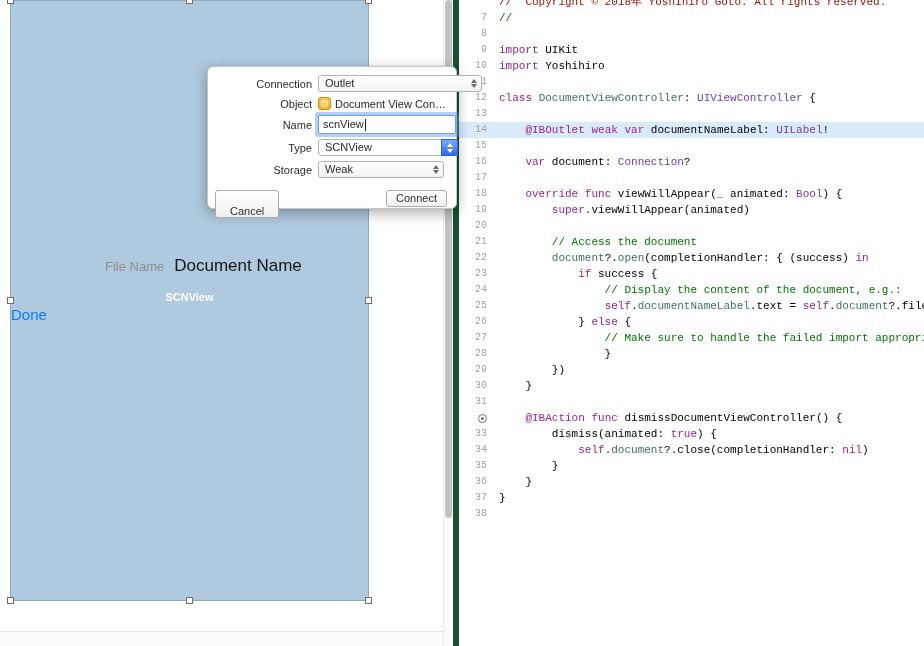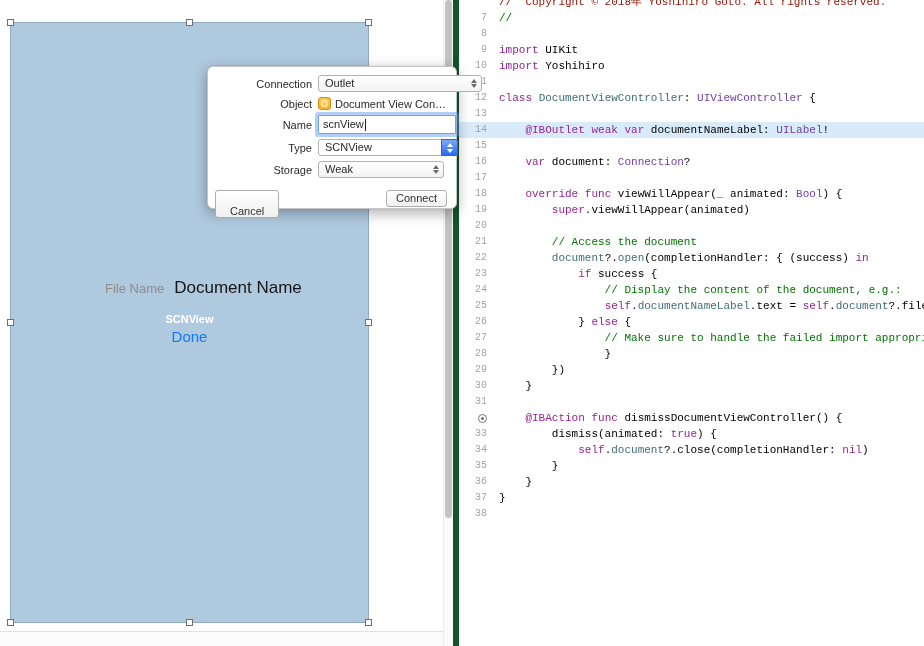--- a/index.html
+++ b/index.html
@@ -4,34 +4,34 @@
 <style>
   html,body{margin:0;padding:0;}
   body{
     width:924px;height:646px;position:relative;overflow:hidden;
     background:#fff;font-family:"Liberation Sans",sans-serif;
     -webkit-font-smoothing:antialiased;
   }
   
   .canvas-pane{position:absolute;left:0;top:0;width:444px;height:646px;background:#fff;}
   .vc-view{
-    position:absolute;left:10px;top:22px;width:357px;height:599px;
+    position:absolute;left:10px;top:0;width:357px;height:599px;
     background:#AFC9DE;border:1px solid #8FA9BF;
   }
   .handle{
     position:absolute;width:7px;height:7px;background:#fff;border:1px solid #6F6F6F;box-sizing:border-box;
   }
   .h-tl{left:-4px;top:-4px}.h-tm{left:175px;top:-4px}.h-tr{right:-4px;top:-4px}
   .h-ml{left:-4px;top:296px}.h-mr{right:-4px;top:296px}
   .h-bl{left:-4px;bottom:-4px}.h-bm{left:175px;bottom:-4px}.h-br{right:-4px;bottom:-4px}
   .name-row{position:absolute;left:94px;top:255px;display:flex;gap:10px;align-items:baseline;white-space:nowrap;}
   .file-name{font-size:13px;color:#8E8E8E;}
   .doc-name{font-size:17px;color:#161616;}
   .scn-label{position:absolute;left:0;top:290px;width:100%;text-align:center;font-size:11px;font-weight:bold;color:#fff;}
-  .done-btn{position:absolute;left:0;top:305px;width:100%;text-align:center;font-size:15px;color:#0B7BFF;cursor:pointer;}
+  .done-btn{position:absolute;left:0;top:305px;width:100%;font-size:15px;color:#0B7BFF;cursor:pointer;}
   .canvas-hscroll{position:absolute;left:0;top:631px;width:444px;height:15px;background:#FBFBFB;border-top:1px solid #E2E2E2;}
   
   .vscroll{position:absolute;left:443px;top:0;width:10px;height:646px;background:#FAFAFA;border-left:1px solid #EDEDED;}
   .vscroll .thumb{position:absolute;left:1px;top:0;width:7px;height:518px;background:#C3C3C3;border-radius:4px;}
   
   .editor-pane{position:absolute;left:453px;top:0;right:0;bottom:0;background:#fff;border-left:6px solid #14532d;overflow:hidden;}
   .code-area{position:absolute;left:0;top:-6px;right:0;}
   .code-row{display:flex;height:16px;line-height:16px;align-items:stretch;}
   .code-row.hl{background:#D9EAFB;}
   .gutter{

